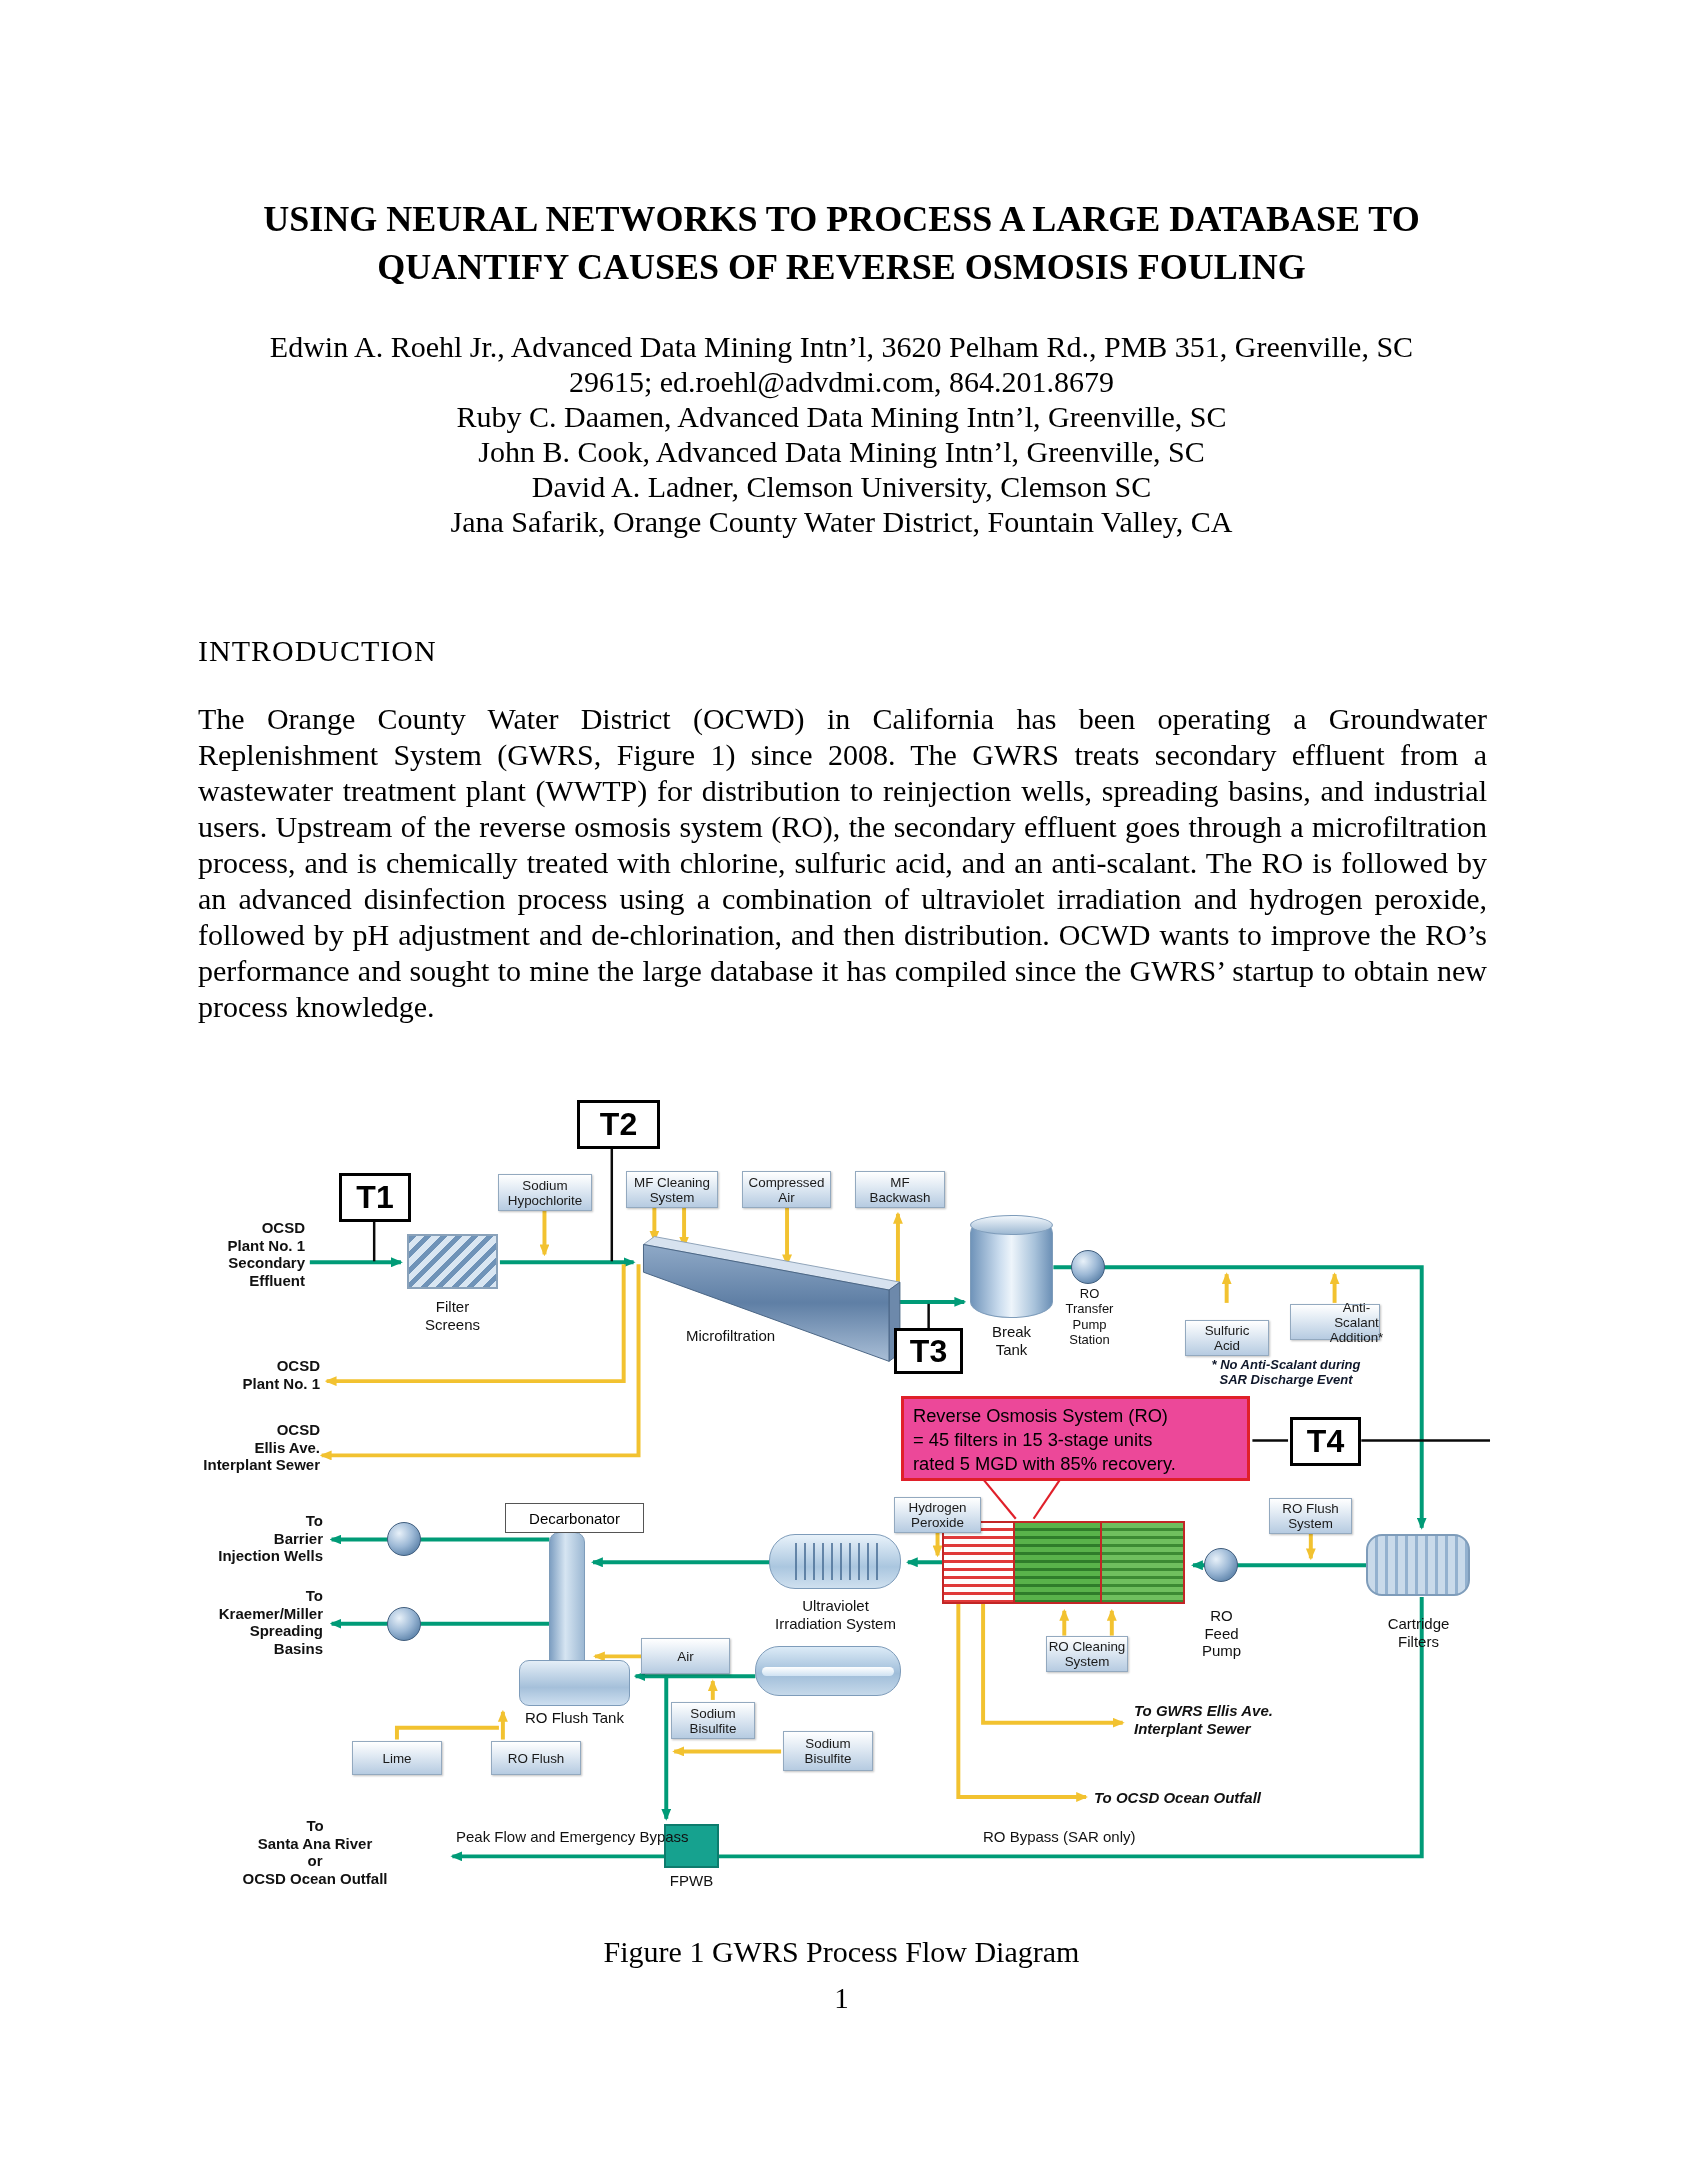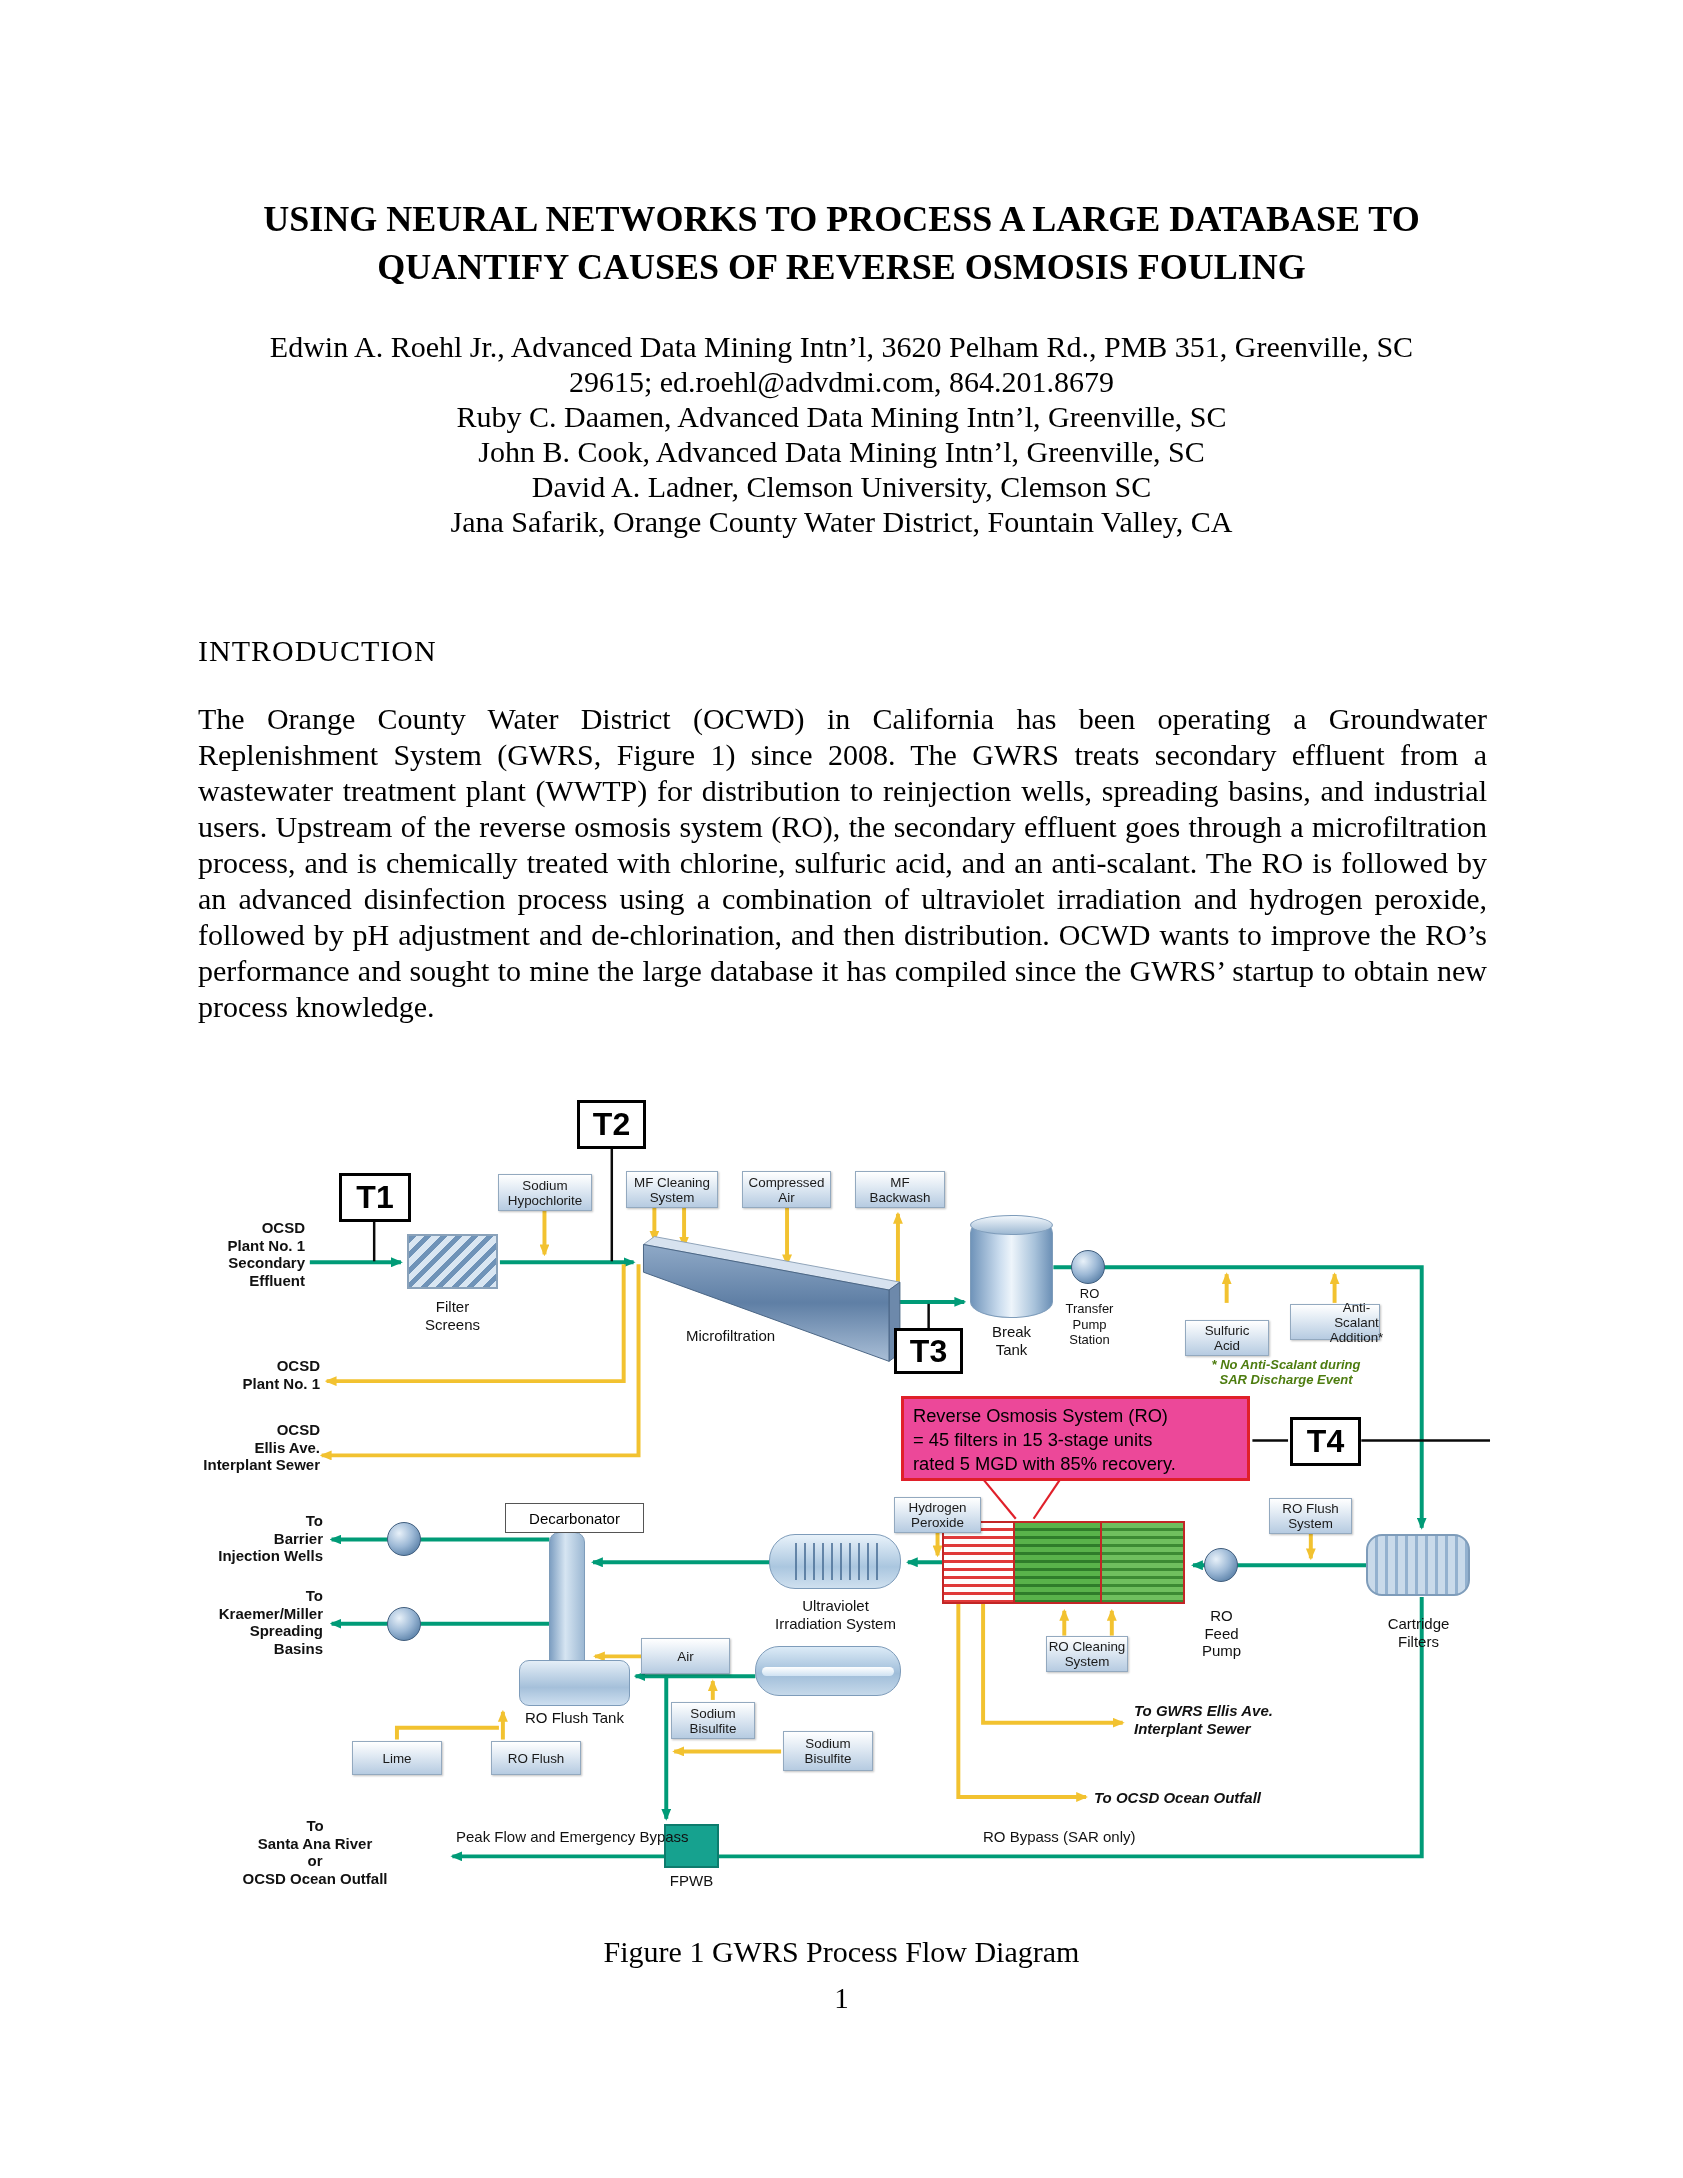--- a/index.html
+++ b/index.html
@@ -178,21 +178,21 @@
 
     <div class="vessel" style="left:358px; top:458px; width:36px; height:129px; border-radius:10px 10px 0 0;
                 background:linear-gradient(90deg,#7e9fc2,#d6e5f2 45%,#9cb8d3);"></div>
 
     <div class="vessel" style="left:328px; top:586px; width:111px; height:46px; border-radius:10px;
                 background:linear-gradient(180deg,#e4eef7,#a5c0da 60%,#cddff0);"></div>
 
     <div style="position:absolute; left:473px; top:750px; width:55px; height:44px; background:var(--fpwb-teal,#16A28F); border:2px solid #0d7c6d;"></div>
 
     <div class="tag" style="left:148px; top:99px; width:72px; height:49px;">T1</div>
-    <div class="tag" style="left:386px; top:26px; width:69px; height:49px;">T2</div>
+    <div class="tag" style="left:386px; top:26px; width:83px; height:49px;">T2</div>
     <div class="tag" style="left:703px; top:254px; width:69px; height:46px;">T3</div>
     <div class="tag" style="left:1099px; top:343px; width:71px; height:49px;">T4</div>
 
     <div class="chembox" style="left:307px; top:100px; width:94px; height:37px;">Sodium
 Hypochlorite</div>
     <div class="chembox" style="left:435px; top:97px; width:92px; height:37px;">MF Cleaning
 System</div>
     <div class="chembox" style="left:551px; top:97px; width:89px; height:37px;">Compressed
 Air</div>
     <div class="chembox" style="left:664px; top:97px; width:90px; height:37px;">MF
@@ -259,21 +259,21 @@
     <div class="lbl center" style="left:558px; top:523px; width:173px;">Ultraviolet
 Irradiation System</div>
     <div class="lbl center" style="left:1002px; top:533px; width:57px;">RO
 Feed
 Pump</div>
     <div class="lbl center" style="left:1180px; top:541px; width:95px;">Cartridge
 Filters</div>
     <div class="lbl center" style="left:320px; top:635px; width:127px;text-align:center;">RO Flush Tank</div>
     <div class="lbl center" style="left:471px; top:798px; width:59px;">FPWB</div>
 
-    <div class="lbl center small" style="left:986px; top:283px; width:218px; font-style:italic; font-weight:bold; color:#4d7c0f;">* No Anti-Scalant during
+    <div class="lbl center small" style="left:986px; top:283px; width:218px; font-style:italic; font-weight:bold; color:#0f172a;">* No Anti-Scalant during
 SAR Discharge Event</div>
   </div>
 
   <div class="abs caption" style="left:198px; top:1935px; width:1287px;">Figure 1 GWRS Process Flow Diagram</div>
   <div class="abs pagenum" style="left:198px; top:1982px; width:1287px;">1</div>
 
 </div>
 
 
 </body></html>

